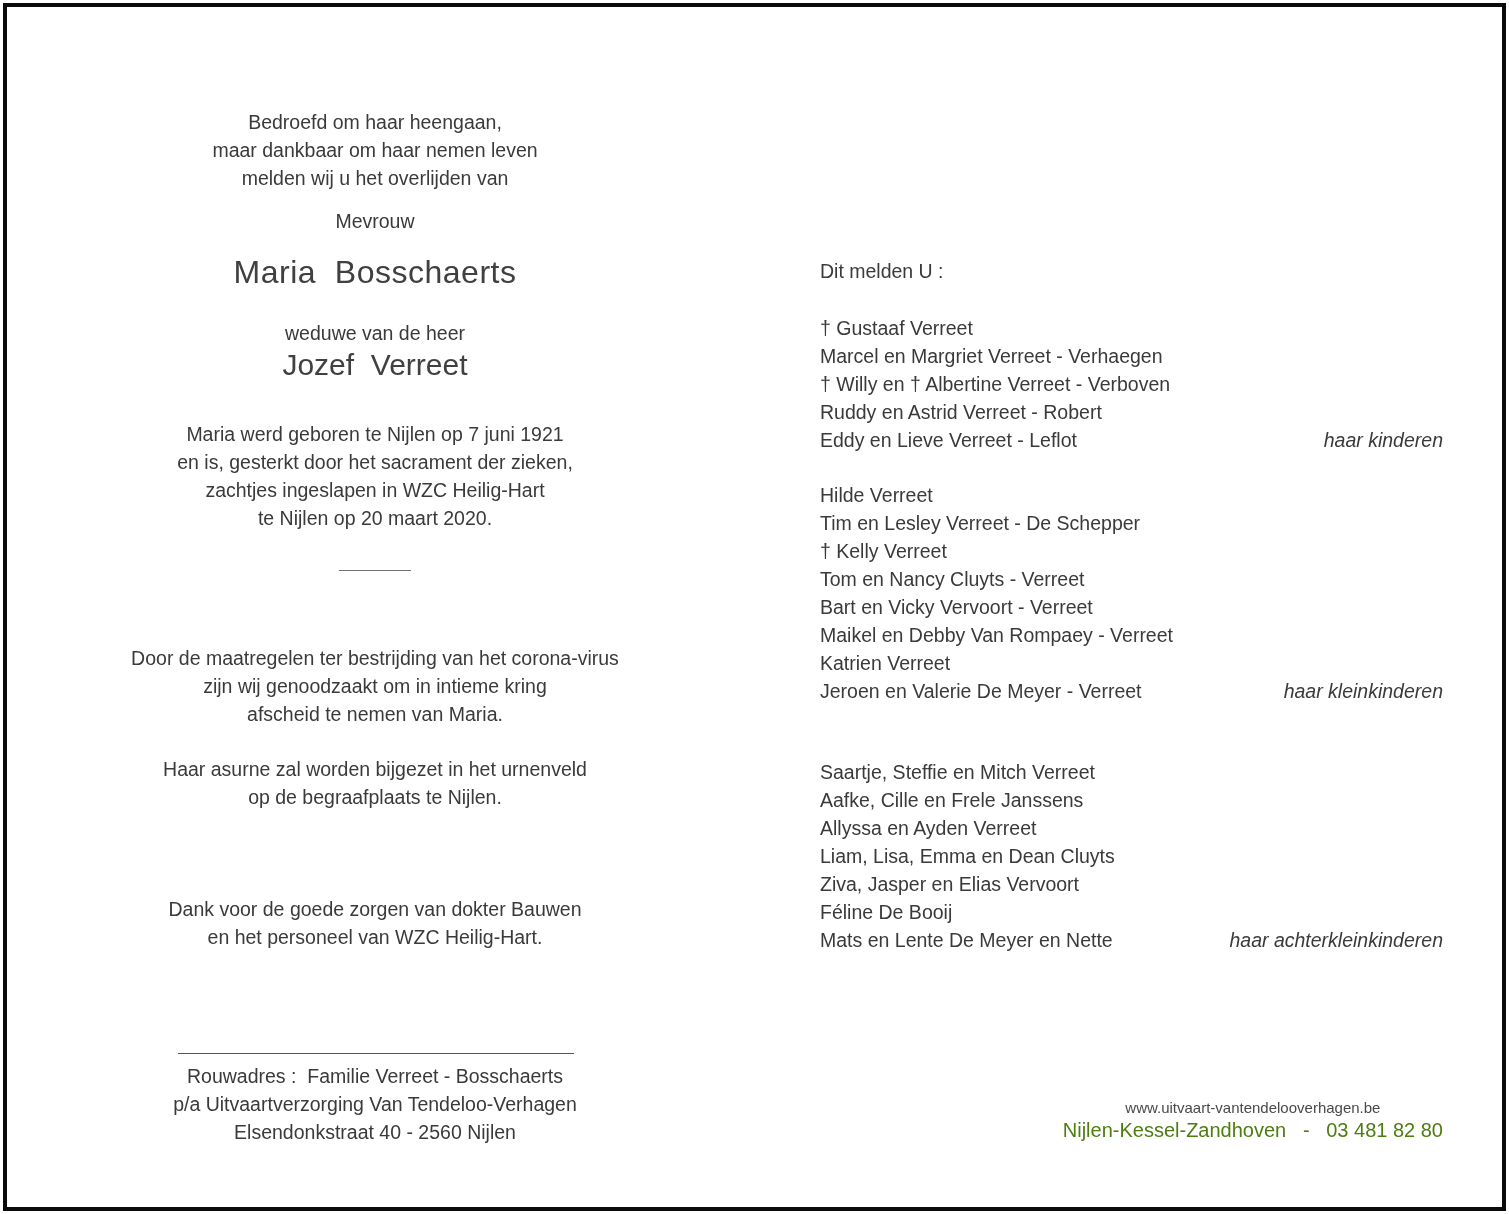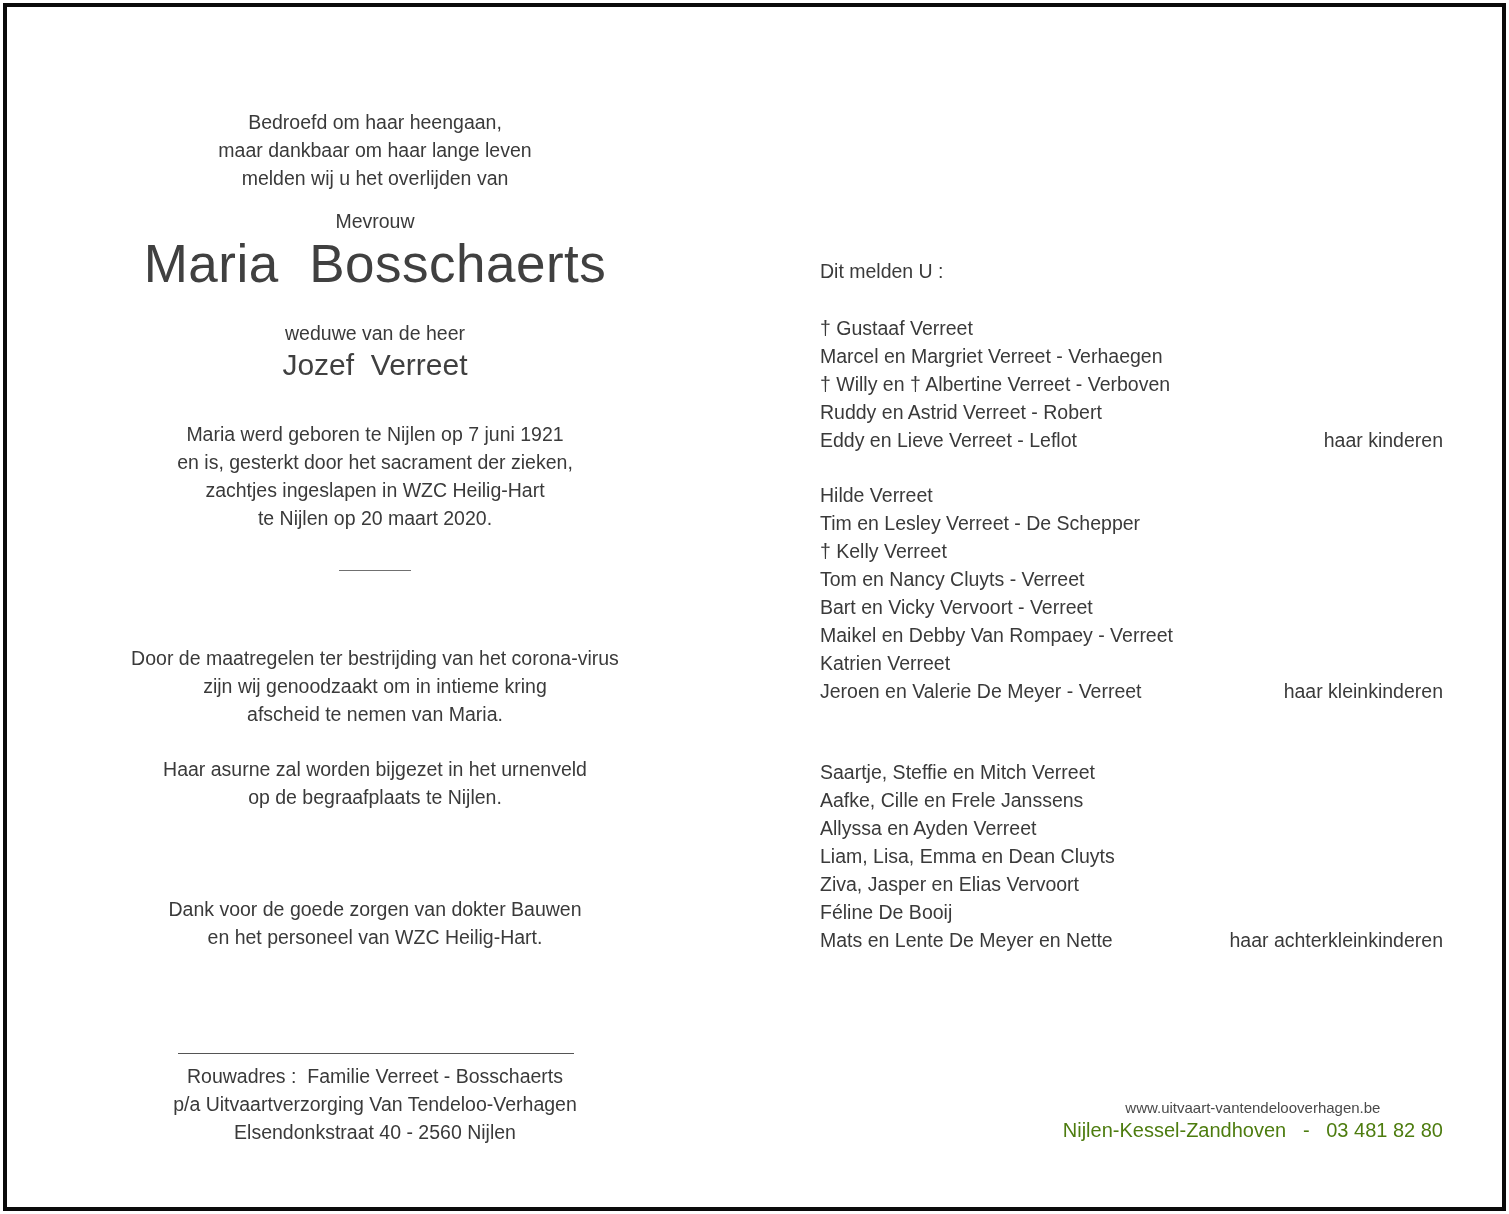--- a/index.html
+++ b/index.html
@@ -12,49 +12,49 @@
   .frame {
     position:absolute; left:3px; top:3px; right:3px; bottom:3px;
     border:4px solid #0a0a0a;
   }
   .line { font-size:19.5px; line-height:28px; white-space:pre-wrap; }
 
   
   .left-col { position:absolute; left:85px; top:0; width:580px; height:1214px; text-align:center; }
   .left-col .block { position:absolute; left:0; right:0; }
   .prefix { font-size:19.5px; line-height:28px;text-align:center; }
-  .deceased-name { font-size:53px; line-height:48px; letter-spacing:0.5px; color:#404040; white-space:pre-wrap; }
+  .deceased-name { font-size:32px; line-height:48px; letter-spacing:0.5px; color:#404040; white-space:pre-wrap;margin-top:8px; }
   .husband-name { font-size:30px; line-height:32px; color:#404040; white-space:pre-wrap; }
   .mini-divider { position:absolute; top:570px; left:50%; transform:translateX(-50%); width:72px; border-top:1.5px solid #707070; }
   .address-rule { position:absolute; top:1053px; left:178px; width:396px; border-top:1.5px solid #555555; }
 
   
   .right-col { position:absolute; left:820px; top:0; width:623px; height:868px; text-align:left; }
   .right-col .block { position:absolute; left:0; right:0; }
   .group { position:relative; }
   .relation-label {
     position:absolute; right:0; bottom:0;
-    font-size:19.5px; line-height:28px; white-space:nowrap;
+    font-style:italic; font-size:19.5px; line-height:28px; white-space:nowrap;
   }
 
   
   .footer { position:absolute; right:66px; top:1096px; text-align:center; }
   .footer .site { font-size:15px; line-height:23px; color:#4a4a4a; white-space:pre-wrap; }
   .footer .phone { font-size:20px; line-height:22px; color:#4d7c0f; white-space:pre-wrap; }
 </style>
 </head>
 <body>
 
 <div class="frame"></div>
 
 <div class="left-col">
 
   <div class="block" style="top:108px">
     <div class="line">Bedroefd om haar heengaan,</div>
-    <div class="line">maar dankbaar om haar lange leven</div>
+    <div class="line">maar dankbaar om haar nemen leven</div>
     <div class="line">melden wij u het overlijden van</div>
   </div>
 
   <div class="block prefix" style="top:207px">Mevrouw</div>
 
   <div class="block deceased-name" style="top:240px">Maria  Bosschaerts</div>
 
   <div class="block line" style="top:319px">weduwe van de heer</div>
 
   <div class="block husband-name" style="top:349px">Jozef  Verreet</div>

